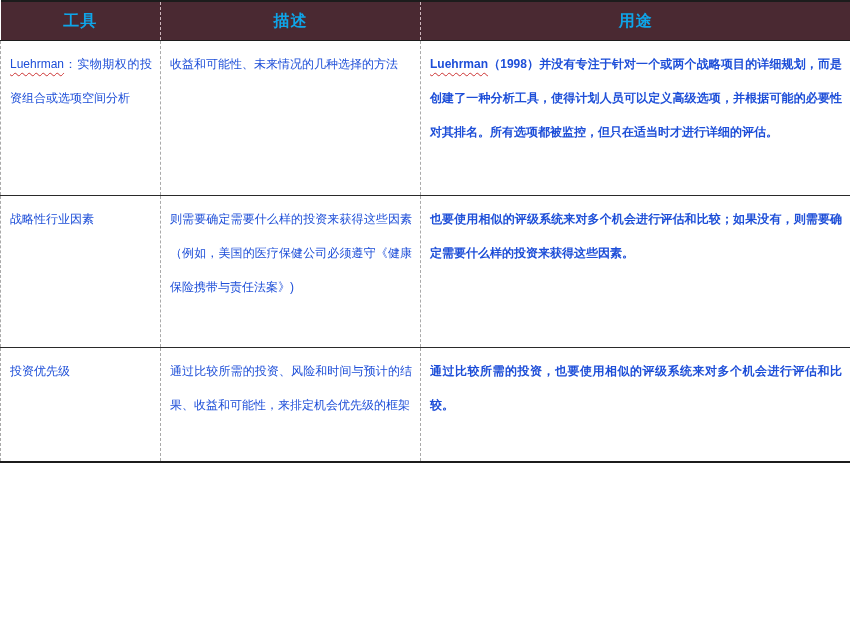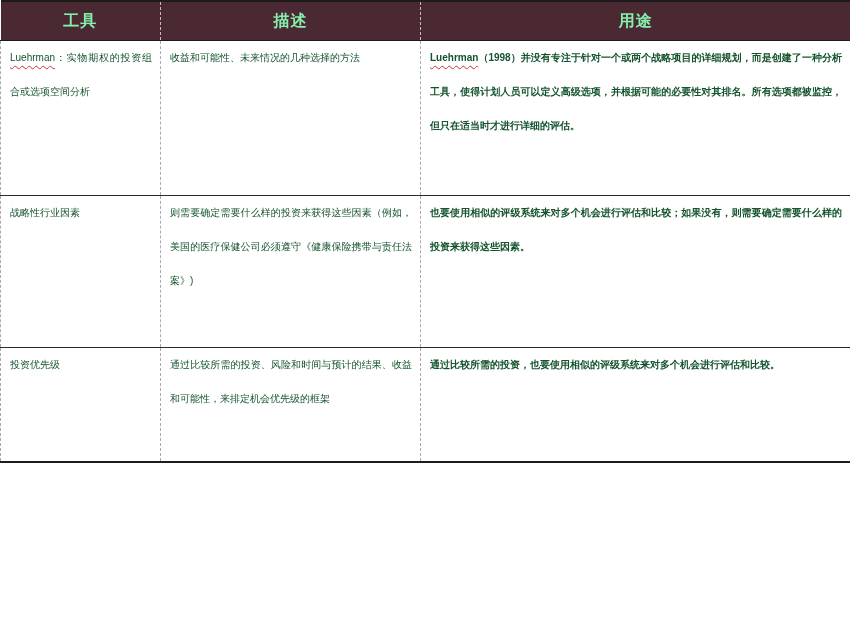--- a/index.html
+++ b/index.html
@@ -12,41 +12,41 @@
     border-collapse: collapse;
     table-layout: fixed;
     width: 850px;
   }
   col.c1 { width: 160px; }
   col.c2 { width: 260px; }
   col.c3 { width: 430px; }
 
   thead th {
     background: #4a2932;
-    color: #86efac;
+    color: #0ea5e9;
     font-size: 16px;
     font-weight: bold;
     height: 36px;
     text-align: center;
     vertical-align: middle;
     border-top: 2px solid #1c1c1c;
     border-bottom: 1px solid #1c1c1c;
     letter-spacing: 1px;
   }
   thead th + th { border-left: 1px dashed #cdb6bc; }
 
   tbody tr { border-bottom: 1px solid #2a2a2a; }
   tbody tr:last-child { border-bottom: 2px solid #1c1c1c; }
 
   tbody td {
     vertical-align: top;
-    padding: 0 8px 0 9px;
-    font-size: 10px;
+    padding: 6px 8px 0 9px;
+    font-size: 12px;
     line-height: 34px;
-    color: #14532d;
+    color: #1d4ed8;
     text-align: justify;
     word-break: break-all;
     border-left: 1px dashed #aaaaaa;
   }
   tbody td:last-child { border-right: 1px dashed #aaaaaa; font-weight: bold; }
 
   .misspell {
     text-decoration-line: underline;
     text-decoration-style: wavy;
     text-decoration-color: #cc3333;

